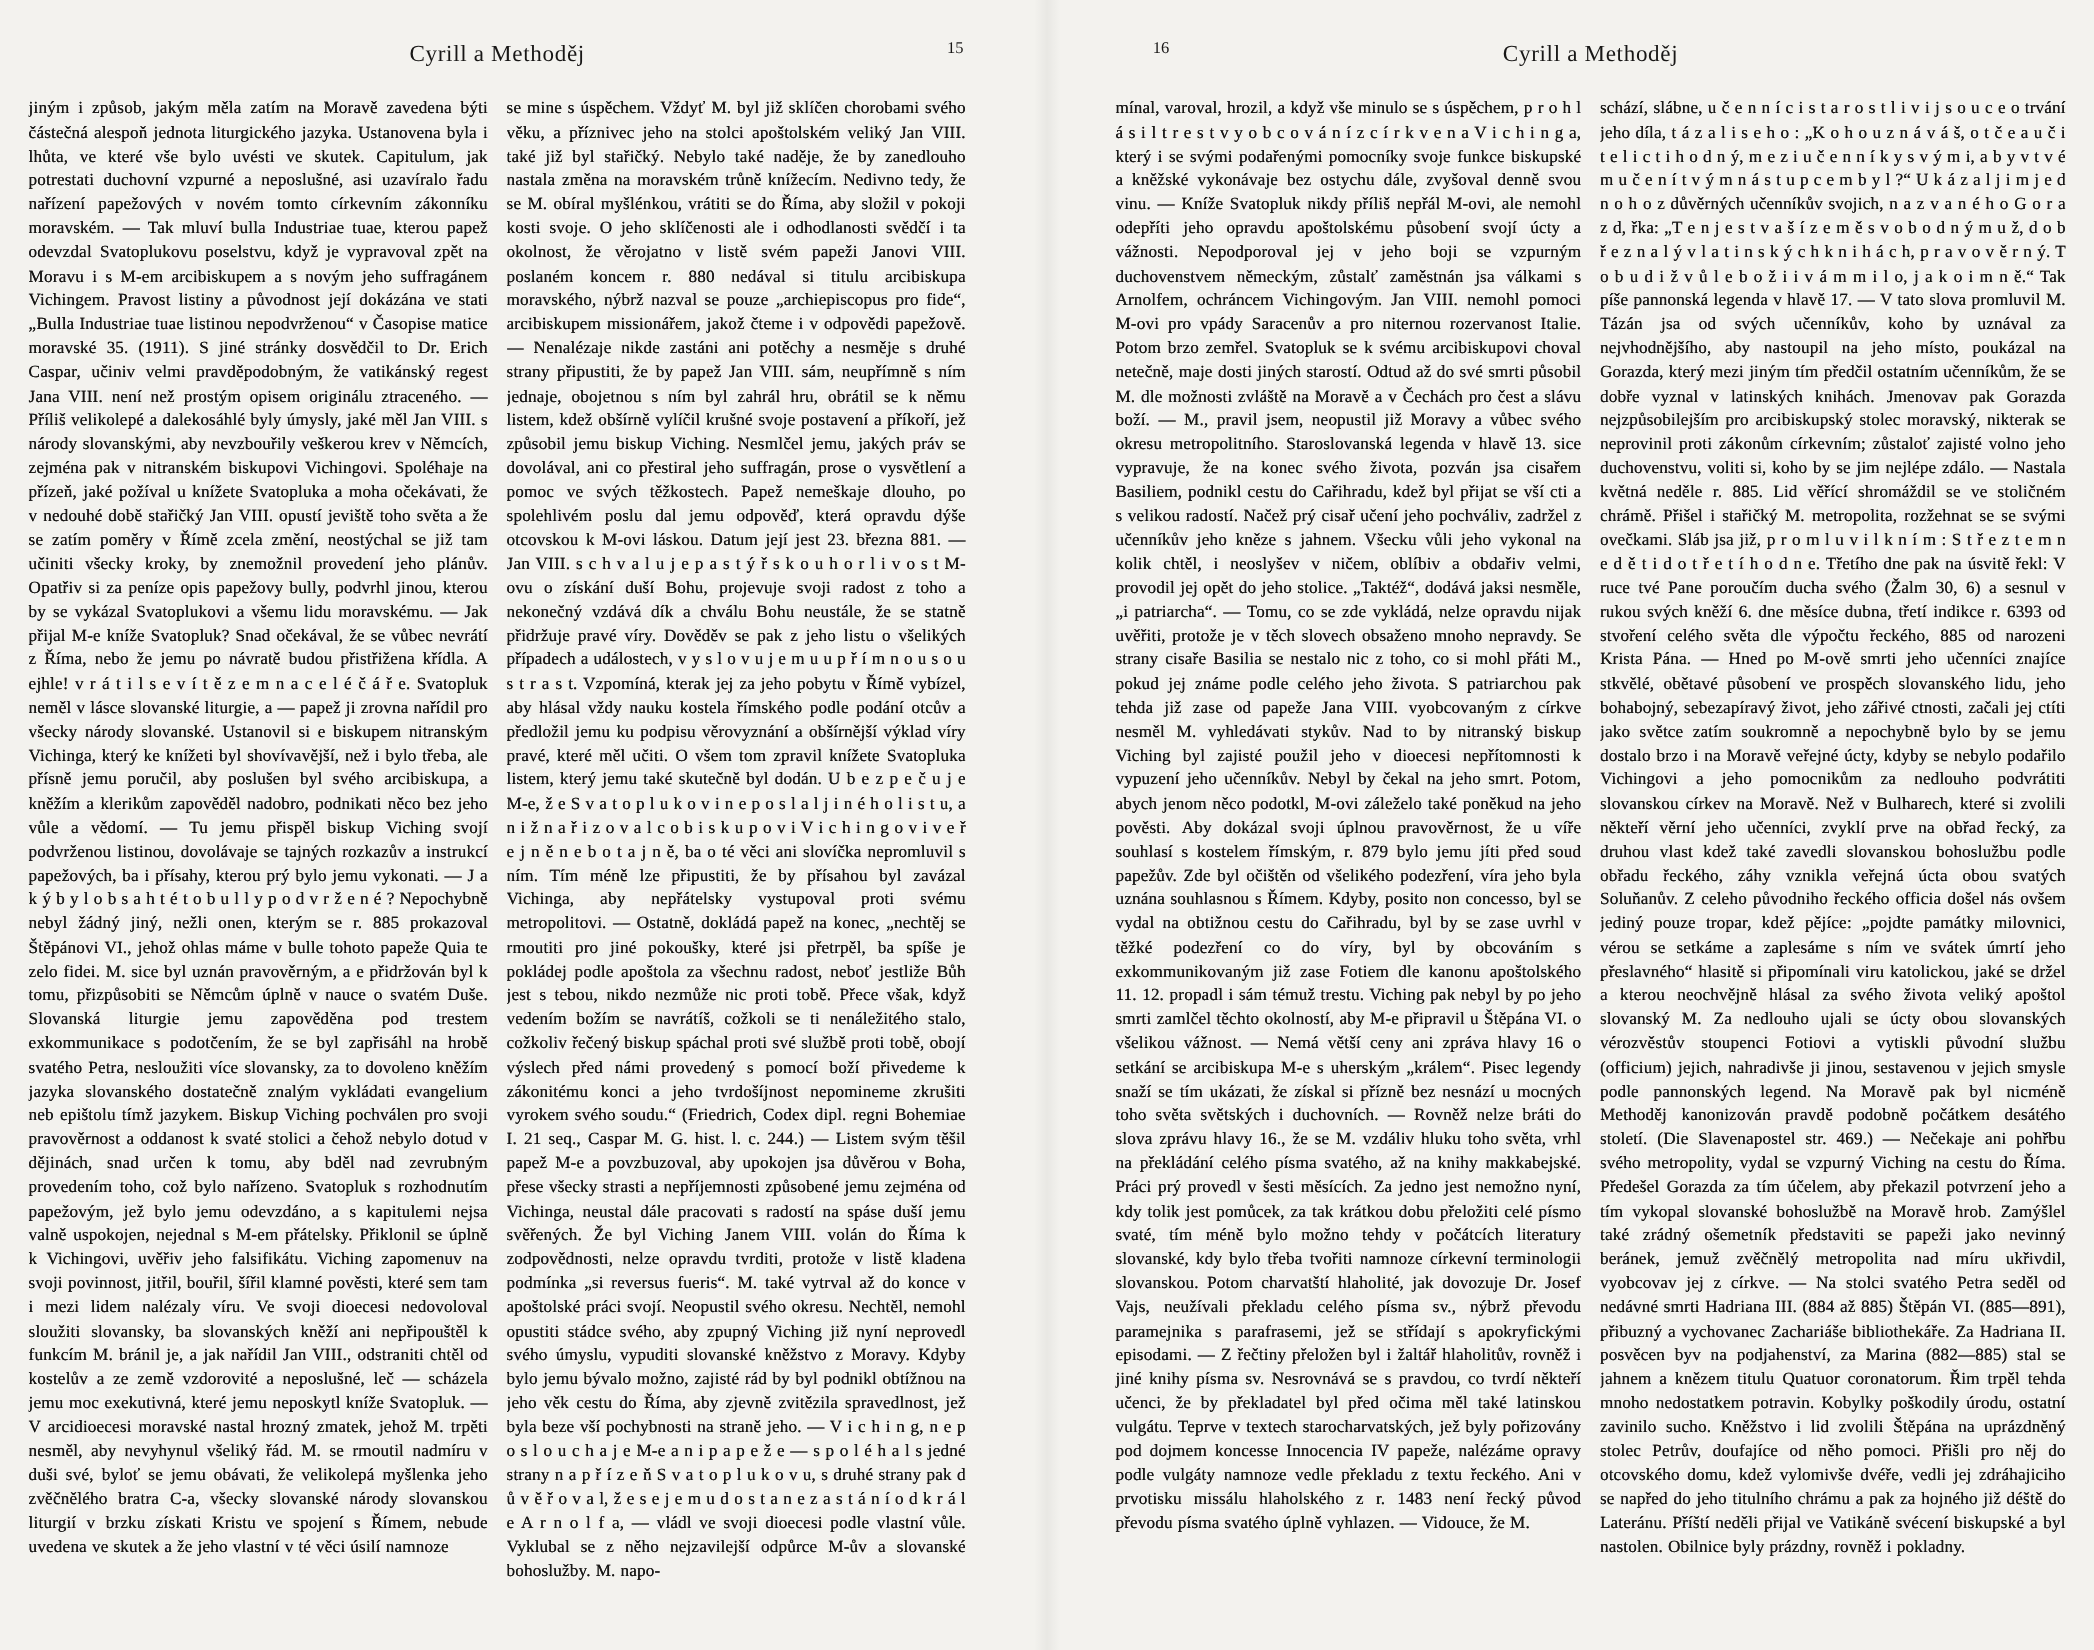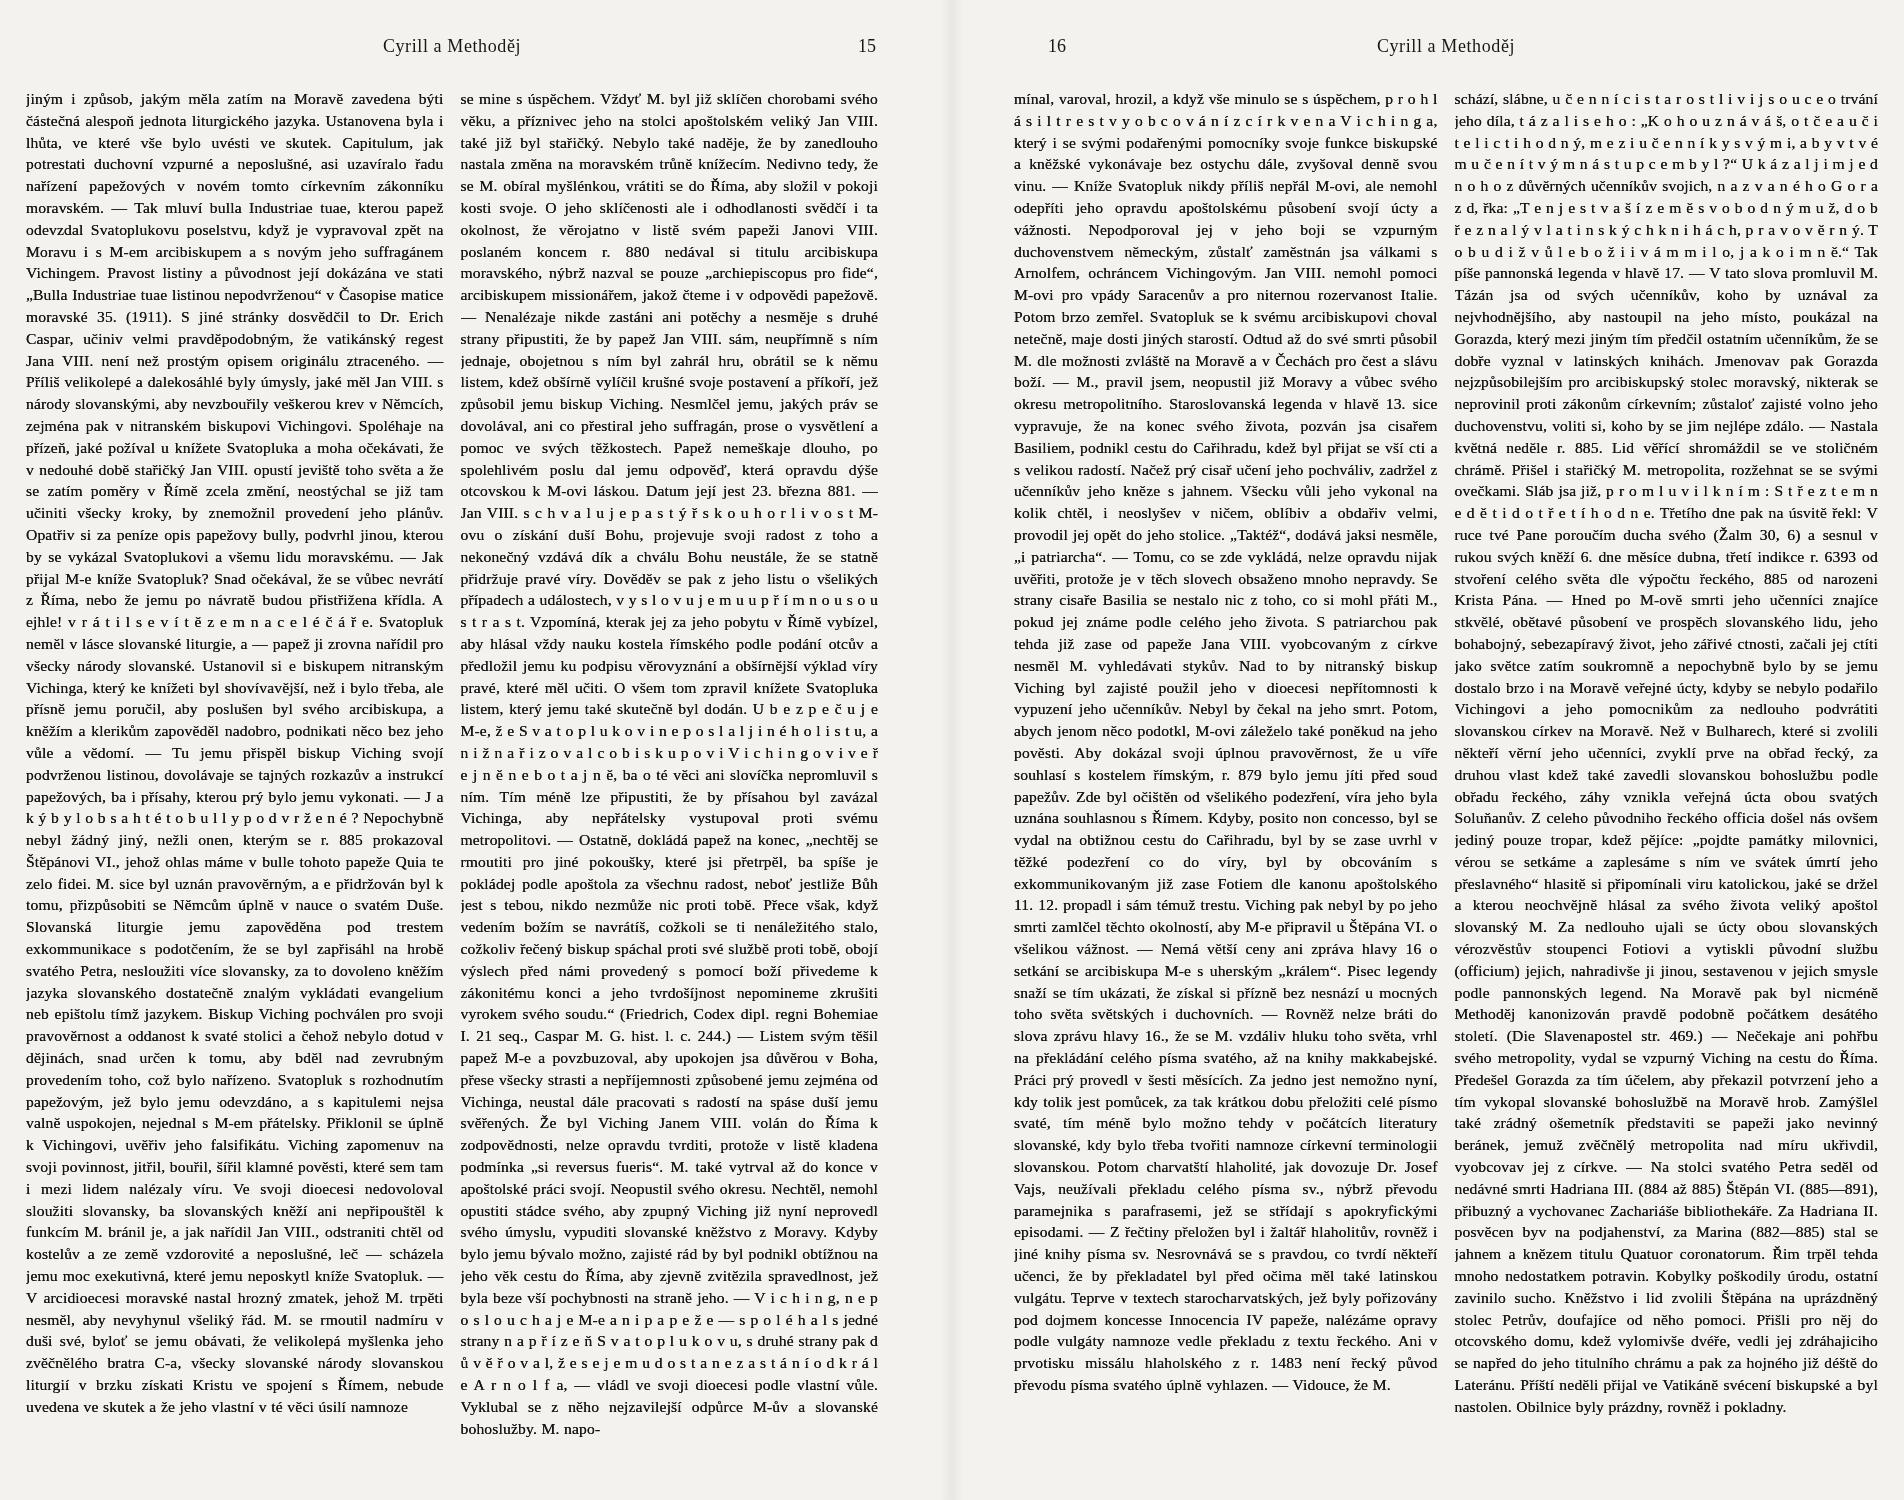--- a/index.html
+++ b/index.html
@@ -33,27 +33,27 @@
   .page-left{padding-left:26px;padding-right:74px;}
   .page-right{padding-left:62px;padding-right:26px;}
   .page-header{
     position:relative;
     height:30px;
     margin-bottom:22px;
   }
   .running-title{
     position:absolute;left:0;right:0;
     text-align:center;
-    font-size:18px;
+    font-size:21px;
     letter-spacing:0.6px;
     white-space:nowrap;
   }
   .page-number{
     position:absolute;top:0;
-    font-size:18px;
+    font-size:15px;
   }
   .page-number.num-right{right:2px;}
   .page-number.num-left{left:2px;margin-left:32px;}
   .columns{
     display:flex;
     gap:17px;
     height:1392px;
     overflow:hidden;
   }
   .col{

